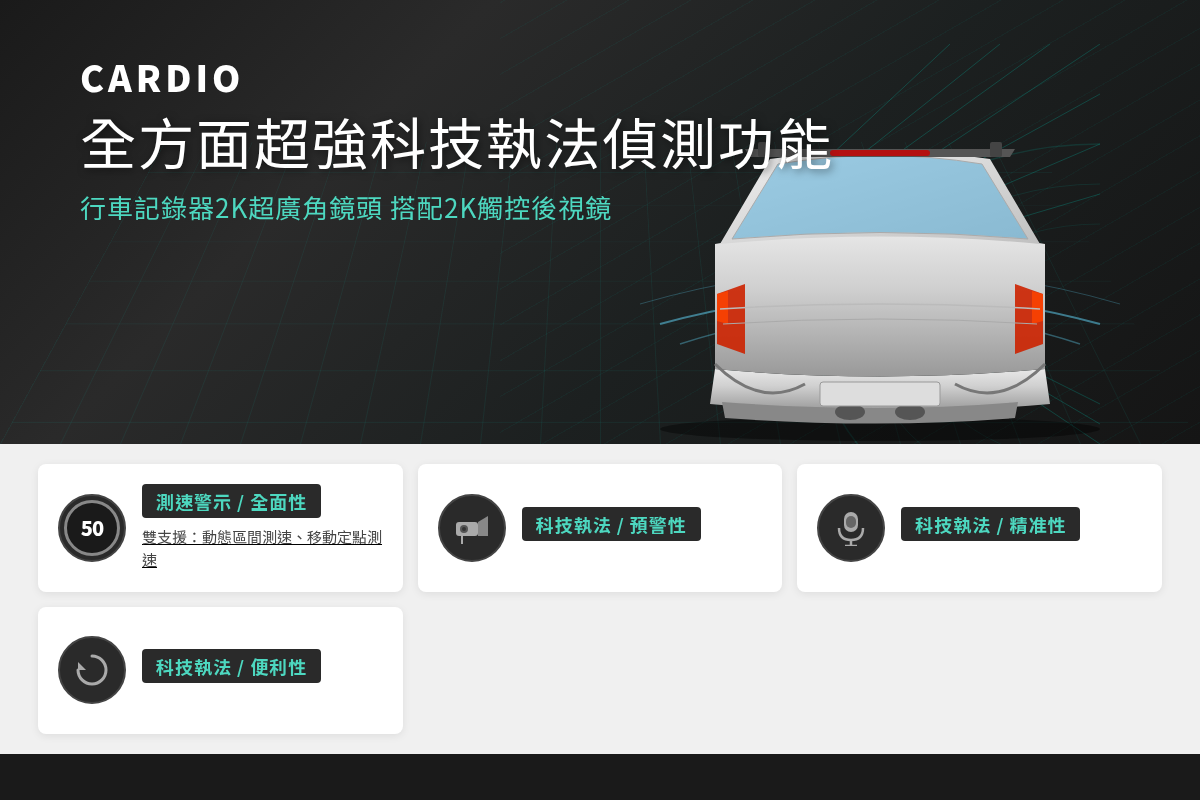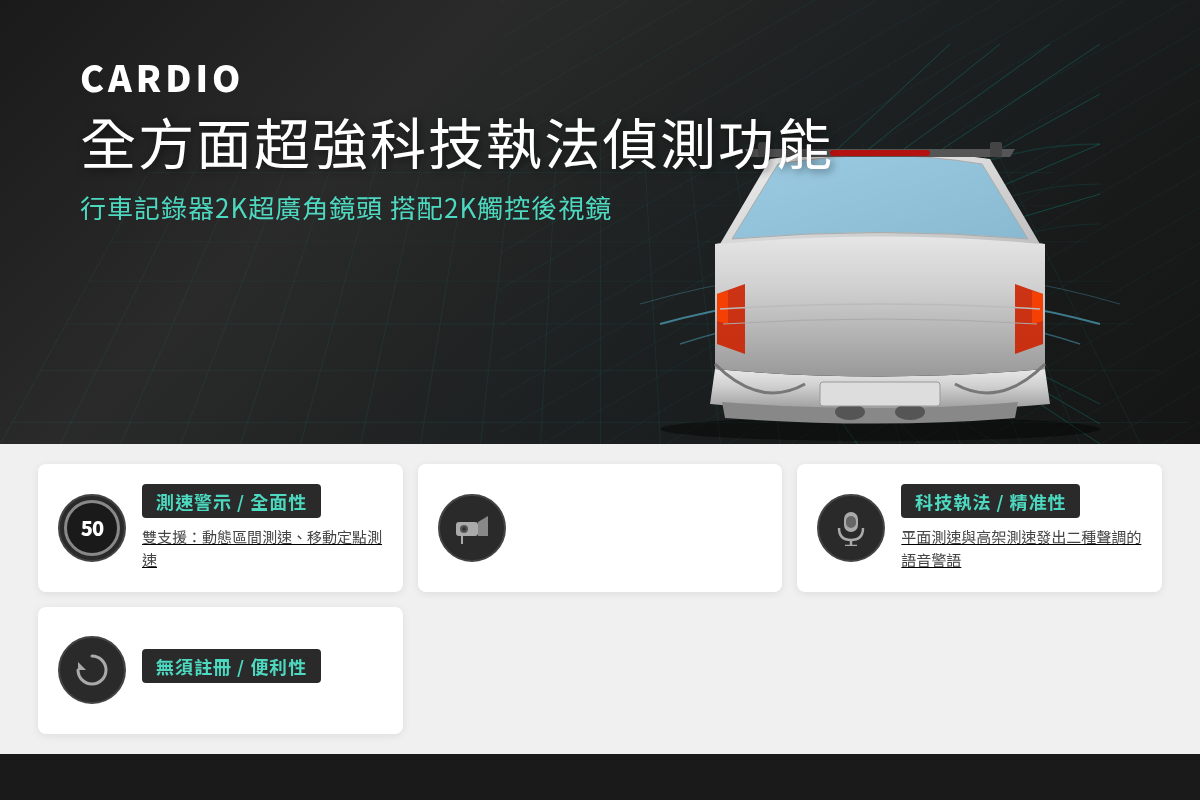--- a/index.html
+++ b/index.html
@@ -285,44 +285,44 @@
       <svg viewBox="0 0 36 36" fill="none" xmlns="http://www.w3.org/2000/svg" width="36" height="36">
 
         <rect x="2" y="12" width="22" height="14" rx="3" fill="#aaa"></rect>
         <polygon points="24,12 34,6 34,26 24,26" fill="#888"></polygon>
         <circle cx="10" cy="19" r="4" fill="#555"></circle>
         <circle cx="10" cy="19" r="2" fill="#333"></circle>
         <line x1="8" y1="26" x2="8" y2="34" stroke="#aaa" stroke-width="2"></line>
       </svg>
     </div>
     <div class="feature-text">
+      <div class="feature-tag">科技執法 / 預警性</div>
     </div>
   </div>
 
   <div class="feature-card">
     <div class="feature-icon-wrap">
       <svg viewBox="0 0 36 36" fill="none" xmlns="http://www.w3.org/2000/svg" width="36" height="36">
         <rect x="11" y="2" width="14" height="20" rx="7" fill="#aaa"></rect>
         <path d="M 6 18 Q 6 30 18 30 Q 30 30 30 18" stroke="#aaa" stroke-width="2.5" fill="none"></path>
         <line x1="18" y1="30" x2="18" y2="36" stroke="#aaa" stroke-width="2.5"></line>
         <line x1="12" y1="36" x2="24" y2="36" stroke="#aaa" stroke-width="2.5"></line>
         <rect x="13" y="6" width="10" height="12" rx="5" fill="#666"></rect>
       </svg>
     </div>
     <div class="feature-text">
       <div class="feature-tag">科技執法 / 精准性</div>
-      <div class="feature-desc">平面測速與高架測速發出二種聲調的語音警語</div>
     </div>
   </div>
 
   <div class="feature-card">
     <div class="feature-icon-wrap">
       <svg viewBox="0 0 36 36" fill="none" xmlns="http://www.w3.org/2000/svg" width="36" height="36">
         <path d="M 18 4 A 14 14 0 1 1 4 18" stroke="#aaa" stroke-width="3" fill="none" stroke-linecap="round"></path>
         <polygon points="4,10 4,18 12,18" fill="#aaa"></polygon>
       </svg>
     </div>
     <div class="feature-text">
-      <div class="feature-tag">無須註冊 / 便利性</div>
+      <div class="feature-tag">科技執法 / 便利性</div>
     </div>
   </div>
 
 </div>
 
 </body></html>

